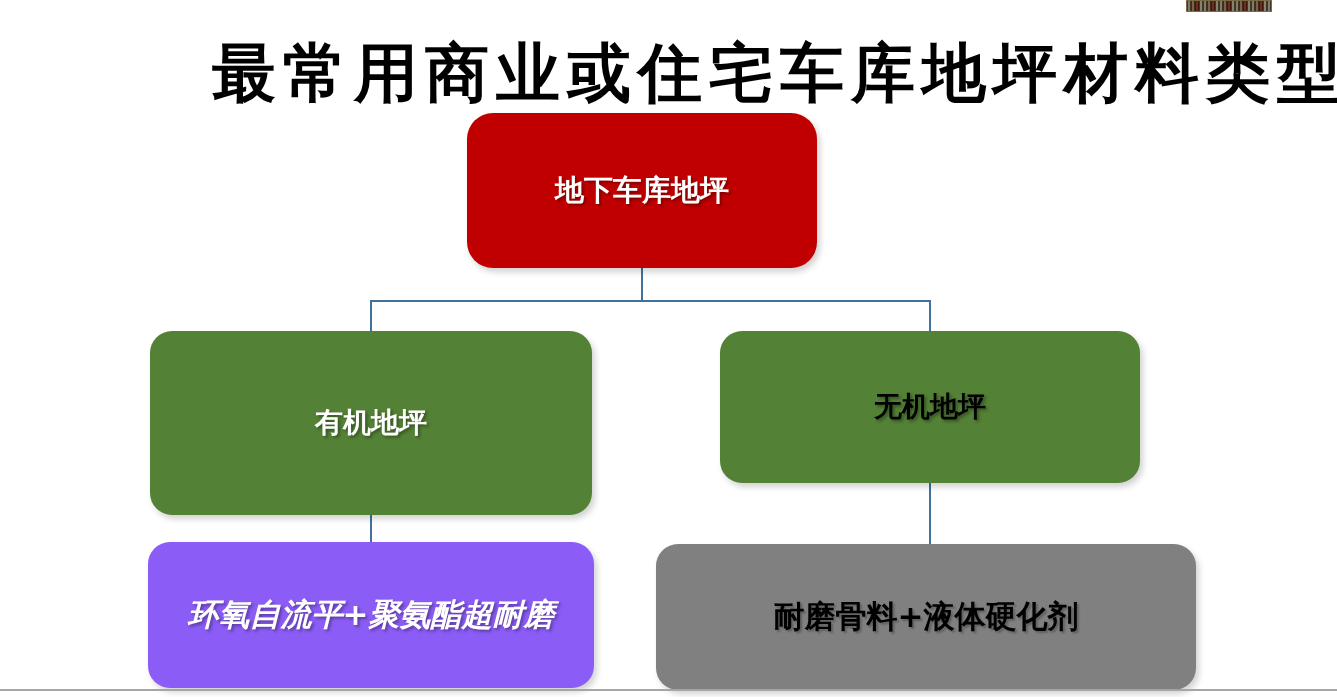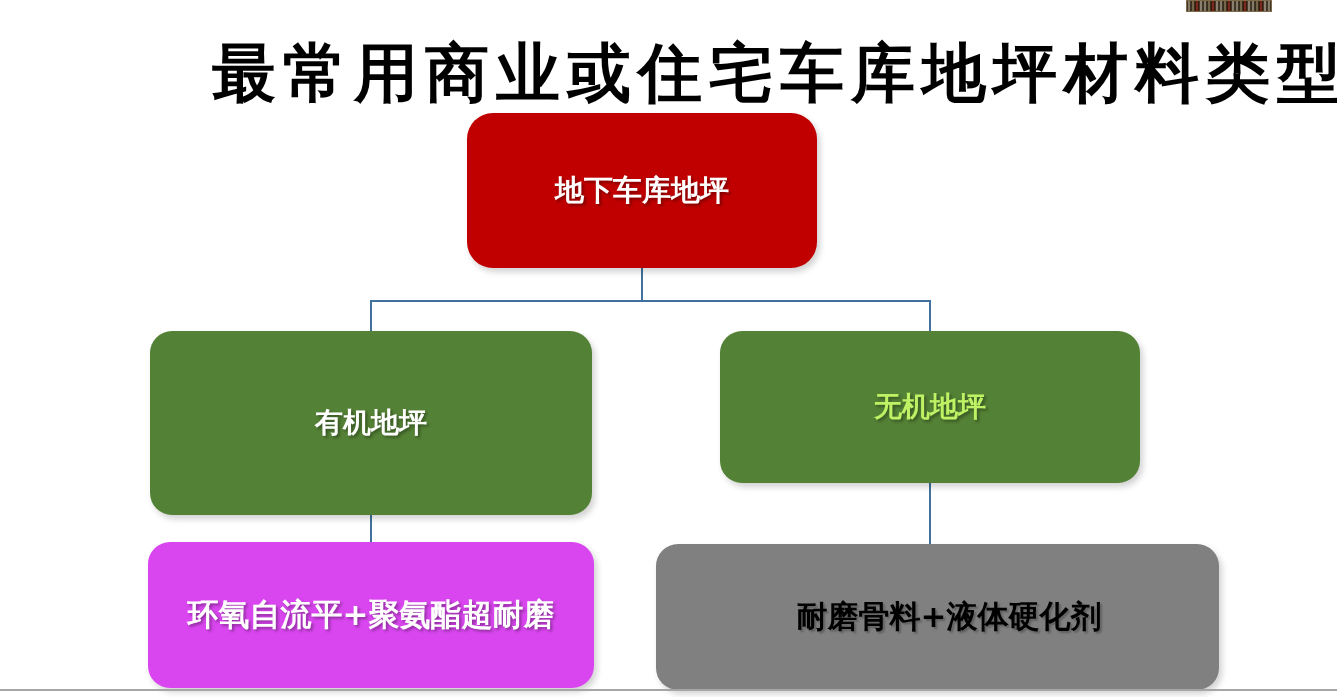--- a/index.html
+++ b/index.html
@@ -38,21 +38,21 @@
     box-shadow: 3px 4px 6px rgba(0,0,0,0.18);
   }
   .node span {
     text-shadow: 2px 2px 3px rgba(0,0,0,0.35);
     white-space: nowrap;
   }
   .node-root   { left: 467px; top: 113px; width: 350px; height: 155px; font-size: 29px; border-radius: 26px; }
   .node-left   { left: 150px; top: 331px; width: 442px; height: 184px; font-size: 28px; }
   .node-right  { left: 720px; top: 331px; width: 420px; height: 152px; font-size: 28px; }
   .node-leaf-l { left: 148px; top: 542px; width: 446px; height: 146px; font-size: 31px; }
-  .node-leaf-r { left: 656px; top: 544px; width: 540px; height: 146px; font-size: 31px; padding-left: 23px; }
+  .node-leaf-r { left: 656px; top: 544px; width: 540px; height: 146px; font-size: 31px; }
   .node-leaf-r span { text-shadow: 2px 2px 2px rgba(0,0,0,0.25); }
   .connector { position: absolute; }
   .c-stub     { left: 641px; top: 268px; width: 2px;   height: 33px; }
   .c-hline    { left: 370px; top: 300px; width: 561px; height: 2px;  }
   .c-drop-l   { left: 370px; top: 300px; width: 2px;   height: 32px; }
   .c-drop-r   { left: 929px; top: 300px; width: 2px;   height: 32px; }
   .c-mid-l    { left: 370px; top: 483px; width: 2px;   height: 60px; }
   .c-mid-r    { left: 929px; top: 483px; width: 2px;   height: 62px; }
   .footer-divider {
     position: absolute;
@@ -102,25 +102,25 @@
   <div class="connector c-mid-r" style="background-color: rgb(65, 113, 156);"></div>
 
   <div class="node node-root" style="background-color: rgb(192, 0, 0); color: rgb(255, 255, 255);">
     <span>地下车库地坪</span>
   </div>
 
   <div class="node node-left" style="background-color: rgb(83, 129, 53); color: rgb(255, 255, 255);">
     <span>有机地坪</span>
   </div>
 
-  <div class="node node-right" style="background-color: rgb(83, 129, 53); color: #bef264;">
+  <div class="node node-right" style="background-color: rgb(83, 129, 53); color: #000000;">
     <span>无机地坪</span>
   </div>
 
-  <div class="node node-leaf-l" style="background-color: #d946ef; color: rgb(255, 255, 255);">
+  <div class="node node-leaf-l" style="background-color: #8b5cf6; color: rgb(255, 255, 255); font-style: italic;">
     <span>环氧自流平+聚氨酯超耐磨</span>
   </div>
 
   <div class="node node-leaf-r" style="background-color: rgb(128, 128, 128); color: rgb(0, 0, 0);">
     <span>耐磨骨料+液体硬化剂</span>
   </div>
 
   <div class="footer-divider" style="background-color: rgb(166, 166, 166);"></div>
 
 </div>

